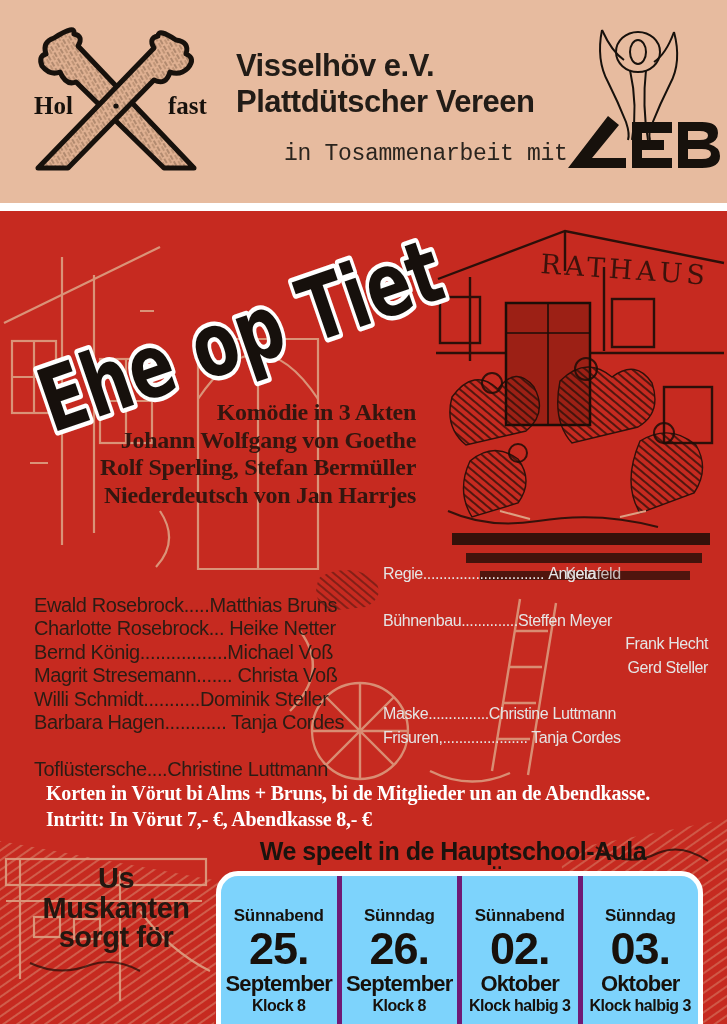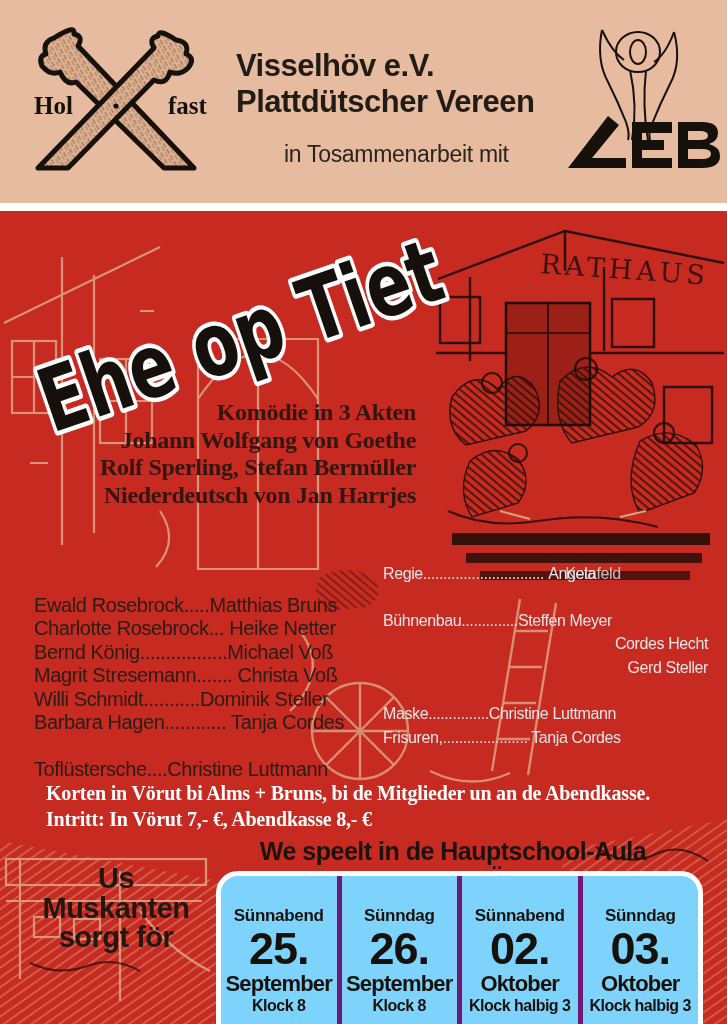--- a/index.html
+++ b/index.html
@@ -6,21 +6,21 @@
   .poster{
     position:relative; width:727px; height:1024px; overflow:hidden;
     font-family:"Liberation Sans", sans-serif;
     background:#c62a20;
   }
   
   .header{position:absolute;left:0;top:0;width:727px;height:203px;background:#e7bb9f;}
   .white-strip{position:absolute;left:0;top:203px;width:727px;height:8px;background:#ffffff;}
   .org-block{position:absolute;left:236px;top:48px;color:#221c17;}
   .org-line{font-size:31px;font-weight:bold;letter-spacing:-0.5px;line-height:36px;}
-  .coop-line{position:absolute;left:284px;top:141px;font-size:23px;color:#2a241e;letter-spacing:-0.3px;}
+  .coop-line{position:absolute;left:284px;top:141px;font-size:23px;color:#2a241e;letter-spacing:-0.3px;font-family:Liberation Mono, monospace;}
   .logo-holfast{position:absolute;left:16px;top:10px;}
   .logo-leb{position:absolute;left:556px;top:18px;}
   
   .artwork{position:absolute;left:0;top:211px;width:727px;height:813px;}
   
   .title-svg{position:absolute;left:0;top:211px;width:727px;height:400px;overflow:visible;}
   .title-text{
     font-family:"DejaVu Sans", sans-serif;
     font-weight:bold;
     fill:#16100c; stroke:#ffffff; stroke-width:9px; paint-order:stroke;
@@ -252,21 +252,21 @@
   <div class="crew">
     <div>
       <span>Regie..............................</span>
       <span class="overlap">
         <span>Angela</span>
         <span class="over">Ketafeld</span>
       </span>
     </div>
     <div class="blank-line"></div>
     <div>Bühnenbau..............Steffen Meyer</div>
-    <div class="right">Cordes Hecht</div>
+    <div class="right">Frank Hecht</div>
     <div class="right">Gerd Steller</div>
     <div class="blank-line"></div>
     <div>Maske...............Christine Luttmann</div>
     <div>Frisuren,..................... Tanja Cordes</div>
   </div>
 
   <div class="tickets">
     <div>Korten in Vörut bi Alms + Bruns, bi de Mitglieder un an de Abendkasse.</div>
     <div>Intritt: In Vörut 7,- €, Abendkasse 8,- €</div>
   </div>

